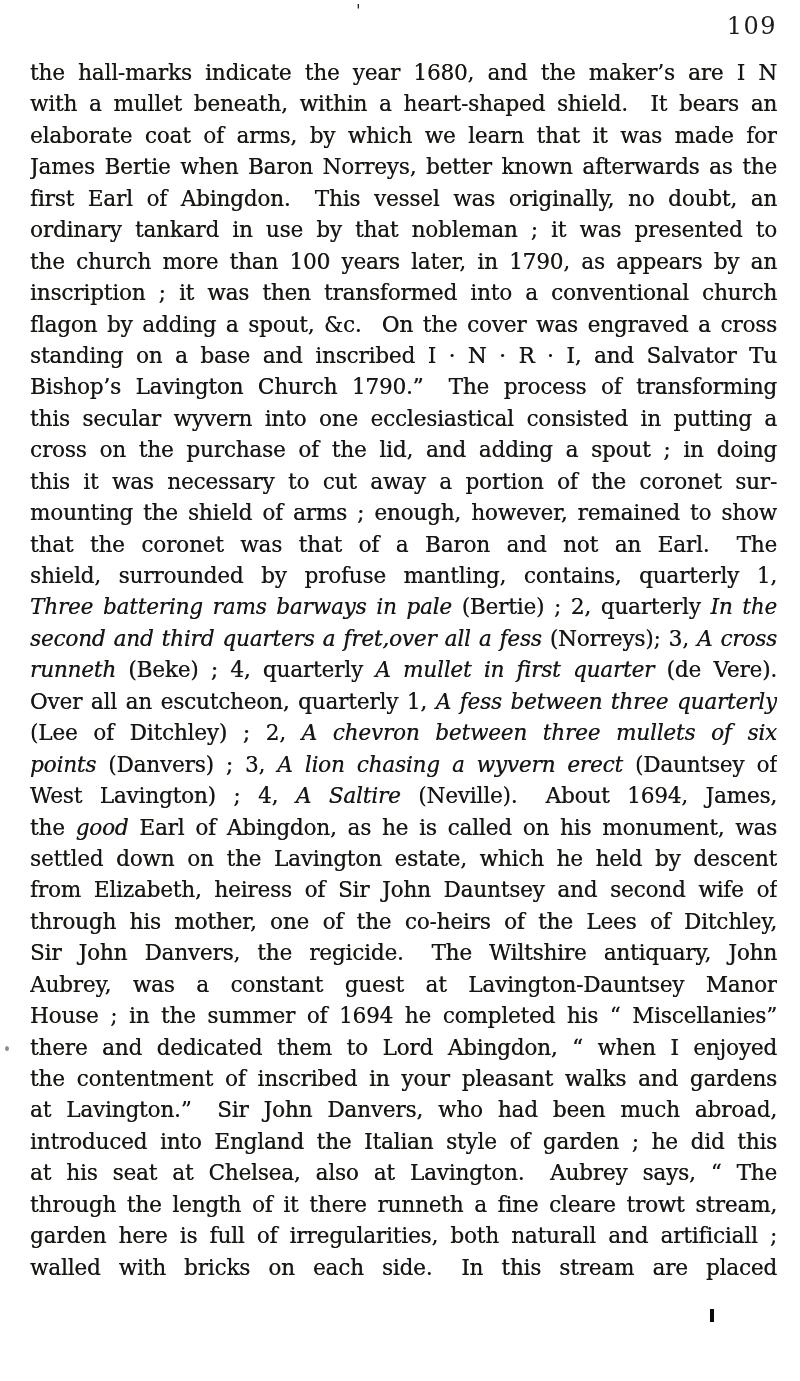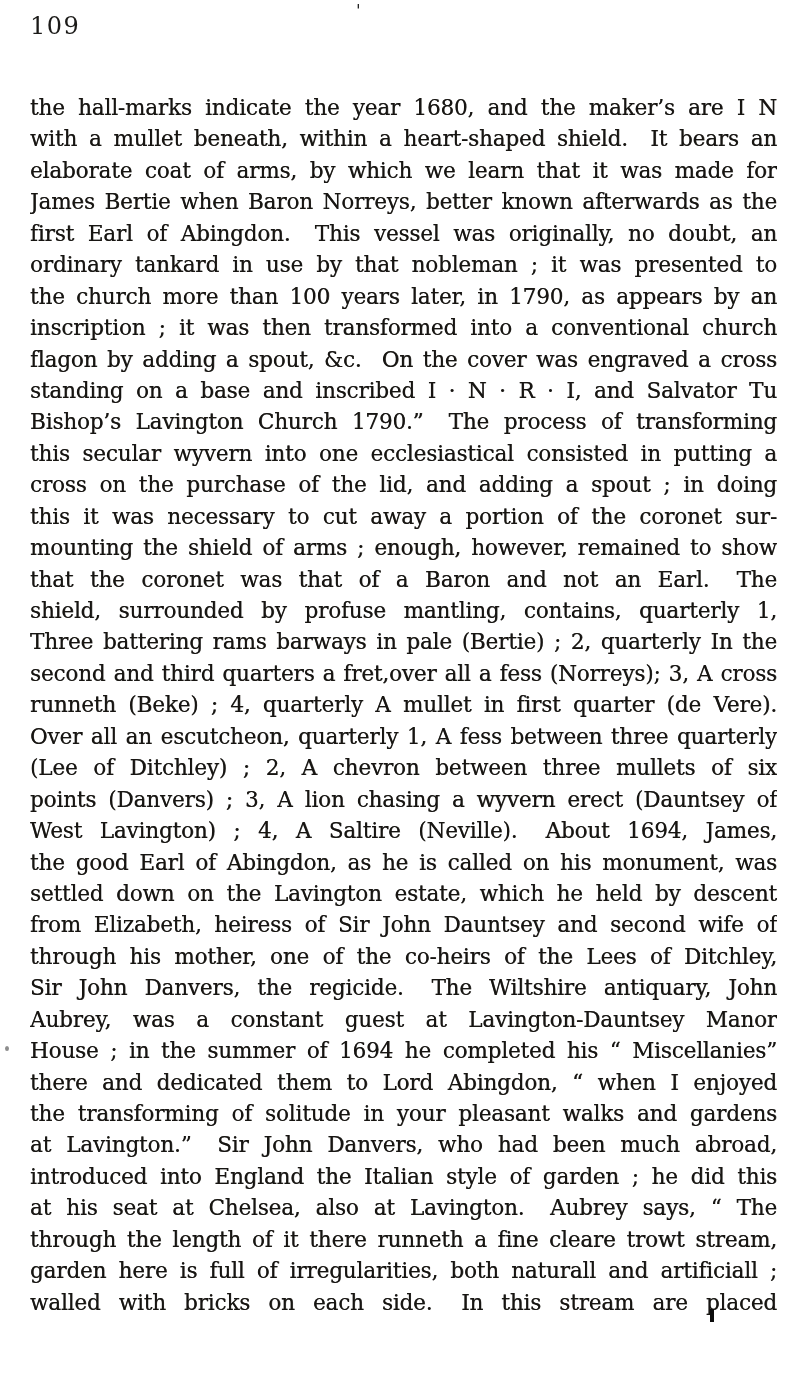--- a/index.html
+++ b/index.html
@@ -11,49 +11,48 @@
   .page {
     position: relative;
     width: 800px; height: 1381px;
     background: #ffffff;
     color: #151413;
     overflow: hidden;
   }
   .page-number {
     position: absolute;
     top: 12px; left: 30px; width: 747px;
-    text-align: left;
+    text-align: right;
     font-size: 24px;
     letter-spacing: 1.5px;
     color: #1b1a18;
   }
   .speck-top {
     position: absolute;
     left: 356px; top: 0px;
     font-size: 17px;
     color: #222;
   }
   .page-body {
     position: absolute;
     left: 30px; top: 57px; width: 747px;
     font-size: 21.5px;
     letter-spacing: -0.15px;
     color: #171512;
     text-shadow: 0.35px 0 0 rgba(23,21,18,0.75);
-    margin-top: 35px;
   }
   .line {
     height: 31.45px;
     line-height: 31.45px;
     text-align: justify;
     text-align-last: justify;
     white-space: nowrap;
     overflow: hidden;
   }
-  .line .it { }
+  .line .it { font-style: italic; }
   .speck-bottom {
     position: absolute;
     left: 710px; top: 1309px;
     width: 4px; height: 13px;
     background: #0c0c0c;
   }
   .speck-left {
     position: absolute;
     left: 5px; top: 1046px;
     width: 4px; height: 5px;
@@ -93,21 +92,21 @@
       <div class="line"><span class="it">points</span><span> (Danvers) ; 3, </span><span class="it">A lion chasing a wyvern erect</span><span> (Dauntsey of</span></div>
       <div class="line"><span>West Lavington) ; 4, </span><span class="it">A Saltire</span><span> (Neville).  About 1694, James,</span></div>
       <div class="line"><span>the </span><span class="it">good</span><span> Earl of Abingdon, as he is called on his monument, was</span></div>
       <div class="line"><span>settled down on the Lavington estate, which he held by descent</span></div>
       <div class="line"><span>from Elizabeth, heiress of Sir John Dauntsey and second wife of</span></div>
       <div class="line"><span>through his mother, one of the co-heirs of the Lees of Ditchley,</span></div>
       <div class="line"><span>Sir John Danvers, the regicide.  The Wiltshire antiquary, John</span></div>
       <div class="line"><span>Aubrey, was a constant guest at Lavington-Dauntsey Manor</span></div>
       <div class="line"><span>House ; in the summer of 1694 he completed his “ Miscellanies”</span></div>
       <div class="line"><span>there and dedicated them to Lord Abingdon, “ when I enjoyed</span></div>
-      <div class="line"><span>the transforming of solitude in your pleasant walks and gardens</span></div>
+      <div class="line"><span>the contentment of inscribed in your pleasant walks and gardens</span></div>
       <div class="line"><span>at Lavington.”  Sir John Danvers, who had been much abroad,</span></div>
       <div class="line"><span>introduced into England the Italian style of garden ; he did this</span></div>
       <div class="line"><span>at his seat at Chelsea, also at Lavington.  Aubrey says, “ The</span></div>
       <div class="line"><span>through the length of it there runneth a fine cleare trowt stream,</span></div>
       <div class="line"><span>garden here is full of irregularities, both naturall and artificiall ;</span></div>
       <div class="line"><span>walled with bricks on each side.  In this stream are placed</span></div>
     </div>
   <div class="speck-bottom"></div>
   <div class="speck-left"></div>
 </div>

